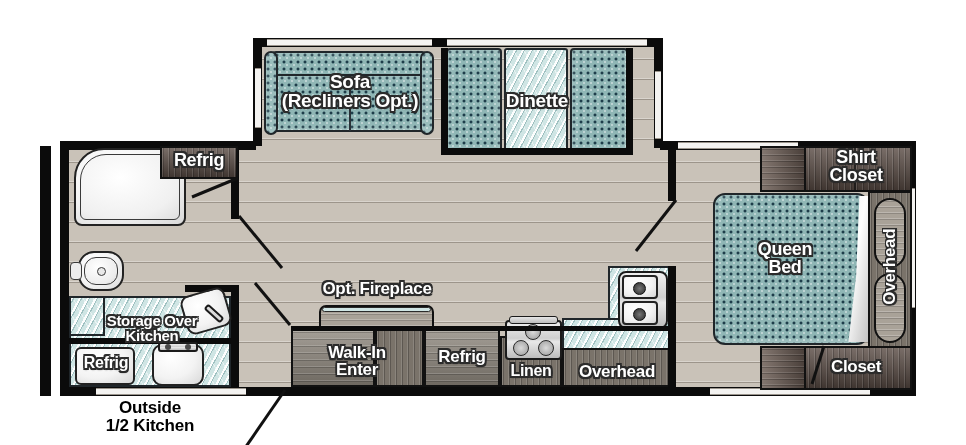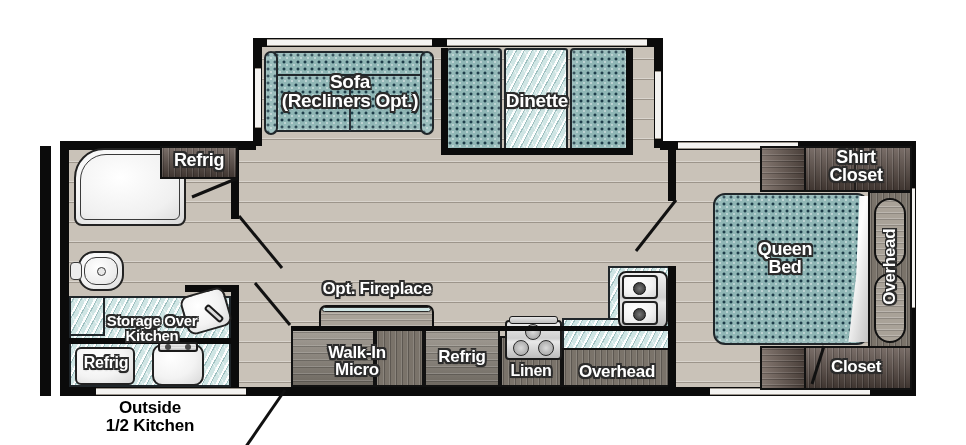--- a/index.html
+++ b/index.html
@@ -326,21 +326,21 @@
 
   <div class="lbl" style="left:70px;top:347px;width:72px;font-size:16px;">Refrig</div>
 
   <div class="lbl-dark" style="left:60px;top:391px;width:180px;font-size:17px;">Outside
 1/2 Kitchen</div>
 
   <div class="lbl" style="left:292px;top:272px;width:170px;font-size:17px;">Opt. Fireplace</div>
 
 
   <div class="lbl" style="left:302px;top:336px;width:110px;font-size:17px;">Walk-In
-Micro</div>
+Enter</div>
 
   <div class="lbl" style="left:424px;top:340px;width:76px;font-size:17px;">Refrig</div>
 
   <div class="lbl" style="left:500px;top:355px;width:62px;font-size:16px;">Linen</div>
 
   <div class="lbl" style="left:562px;top:355px;width:110px;font-size:17px;">Overhead</div>
 
   <div class="lbl" style="left:730px;top:232px;width:110px;font-size:18px;">Queen
 Bed</div>
 

